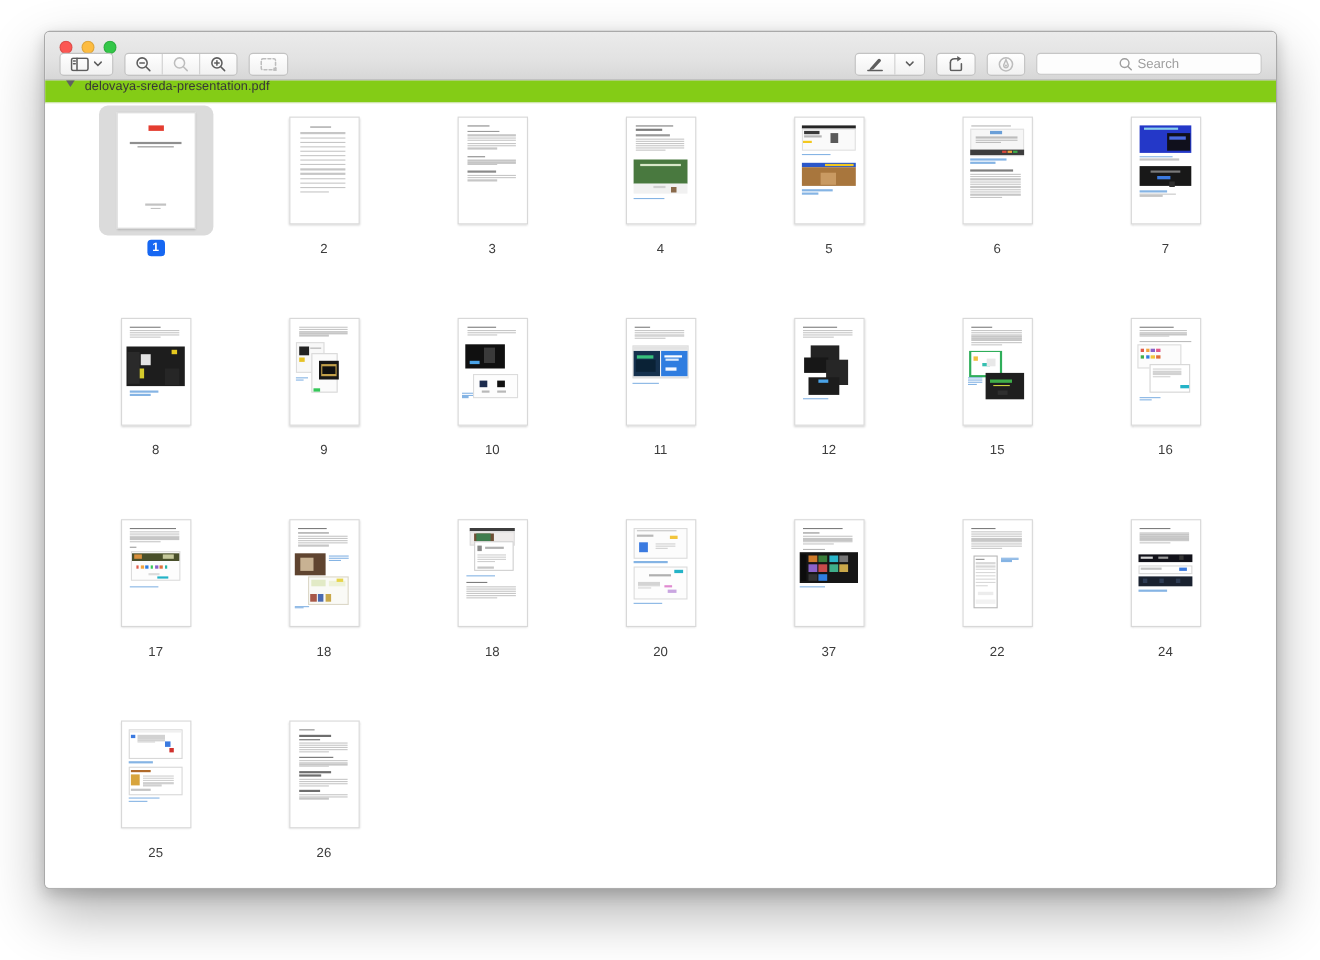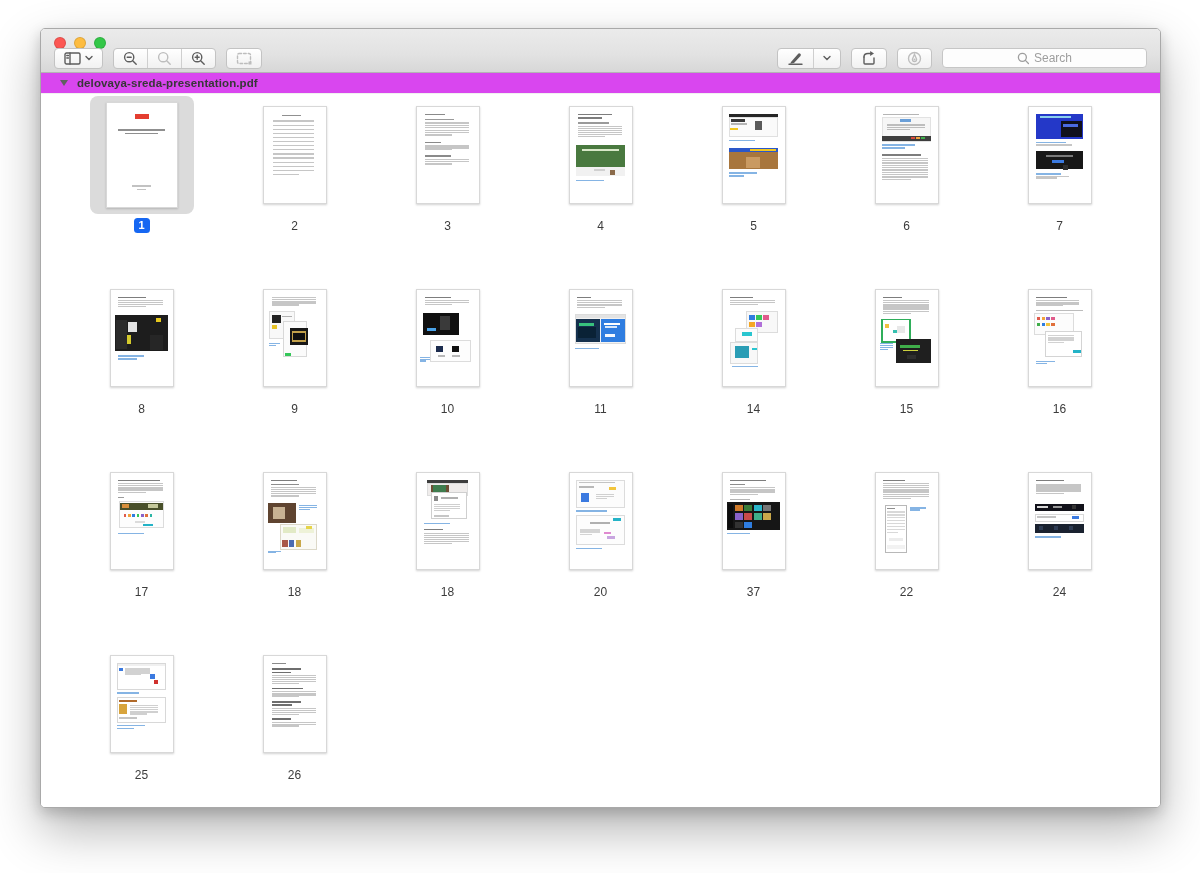--- a/index.html
+++ b/index.html
@@ -48,22 +48,22 @@
   .stroke.dim { stroke:#bdbdbd; }
   .fillg { fill:#5d5d5d; }
   .search-field {
     width:205px; height:20px; background:#fdfdfd; border:1px solid #c6c6c6; border-radius:4px;
     display:flex; align-items:center; justify-content:center; gap:4px;
     color:#9e9e9e; font-size:12px;
   }
 
   
   .docbar {
-    height:21px; background:#d946ef; border-bottom:1px solid #f0f0f0;
-    display:flex; align-items:center; padding-left:19px; gap:9px;font-weight:bold;
+    height:21px; background:#84cc16; border-bottom:1px solid #f0f0f0;
+    display:flex; align-items:flex-start; padding-left:19px; gap:9px;
   }
   .disclosure { width:0; height:0; border-left:4.5px solid transparent; border-right:4.5px solid transparent; border-top:6px solid #606060; }
   .doc-title { font-size:11.5px; color:#373737; letter-spacing:.1px; }
 
   
   .content {
     height:714px; background:#fff; overflow:hidden;
     padding:2px 0 0 24px;
   }
   .grid {
@@ -424,39 +424,34 @@
               <div class="blk" style="top: 38%; left: 57%; width: 20%; height: 2%; background: rgb(216, 232, 251);"></div>
               <div class="blk" style="top: 46%; left: 57%; width: 17%; height: 3.2%; background: rgb(244, 248, 255);"></div>
               <div class="blk" style="top: 60%; left: 9%; width: 38%; height: 1.4%; background: rgb(133, 180, 228);"></div>
             </div>
           </div>
           <div class="thumb-num">11</div>
         </div>
         <div class="thumb-cell">
           <div class="thumb-sel">
             <div class="thumb-page">
-              <div class="blk" style="top: 7%; left: 12%; width: 38%; height: 1.7%; background: rgb(125, 125, 125);"></div>
+              <div class="blk" style="top: 7%; left: 12%; width: 50%; height: 1.7%; background: rgb(125, 125, 125);"></div>
               <div class="blk" style="top: 10.5%; left: 12%; width: 72%; height: 1.3%; background: rgb(198, 198, 198);"></div>
-              <div class="blk" style="top: 12.3333%; left: 12%; width: 72%; height: 1.3%; background: rgb(198, 198, 198);"></div>
-              <div class="blk" style="top: 14.1667%; left: 12%; width: 44.64%; height: 1.3%; background: rgb(198, 198, 198);"></div>
-              <div class="blk" style="top: 22%; left: 38%; width: 52%; height: 23%; background: rgb(248, 248, 248); border: 1px solid rgb(220, 220, 220);"></div>
-              <div class="blk" style="top: 26%; left: 43%; width: 9%; height: 5.5%; background: rgb(47, 125, 224);"></div>
-              <div class="blk" style="top: 26%; left: 54%; width: 9%; height: 5.5%; background: rgb(53, 199, 89);"></div>
-              <div class="blk" style="top: 33%; left: 43%; width: 9%; height: 5.5%; background: rgb(245, 166, 35);"></div>
-              <div class="blk" style="top: 33%; left: 54%; width: 9%; height: 5.5%; background: rgb(176, 111, 216);"></div>
-              <div class="blk" style="top: 26%; left: 66%; width: 9%; height: 5.5%; background: rgb(224, 91, 139);"></div>
-              <div class="blk" style="top: 40%; left: 20%; width: 38%; height: 14%; background: rgb(252, 252, 252); border: 1px solid rgb(220, 220, 220);"></div>
-              <div class="blk" style="top: 44%; left: 32%; width: 16%; height: 4%; background: rgb(41, 197, 207);"></div>
-              <div class="blk" style="top: 54%; left: 12%; width: 46%; height: 23%; background: rgb(248, 248, 248); border: 1px solid rgb(220, 220, 220);"></div>
-              <div class="blk" style="top: 58%; left: 20%; width: 22%; height: 13%; background: rgb(42, 157, 181);"></div>
-              <div class="blk" style="top: 60%; left: 48%; width: 8%; height: 3%; background: rgb(41, 197, 207);"></div>
-              <div class="blk" style="top: 79%; left: 16%; width: 42%; height: 1.4%; background: rgb(133, 180, 228);"></div>
-            </div>
-          </div>
-          <div class="thumb-num">14</div>
+              <div class="blk" style="top: 12.5%; left: 12%; width: 72%; height: 1.3%; background: rgb(198, 198, 198);"></div>
+              <div class="blk" style="top: 14.5%; left: 12%; width: 72%; height: 1.3%; background: rgb(198, 198, 198);"></div>
+              <div class="blk" style="top: 16.5%; left: 12%; width: 44.64%; height: 1.3%; background: rgb(198, 198, 198);"></div>
+              <div class="blk" style="top: 25%; left: 24%; width: 42%; height: 17%; background: rgb(35, 35, 35);"></div>
+              <div class="blk" style="top: 36%; left: 14%; width: 36%; height: 15%; background: rgb(23, 23, 23);"></div>
+              <div class="blk" style="top: 39%; left: 46%; width: 32%; height: 23%; background: rgb(38, 38, 38);"></div>
+              <div class="blk" style="top: 55%; left: 20%; width: 46%; height: 17%; background: rgb(28, 28, 28);"></div>
+              <div class="blk" style="top: 57%; left: 34%; width: 16%; height: 3.4%; background: rgb(74, 163, 232);"></div>
+              <div class="blk" style="top: 75%; left: 12%; width: 38%; height: 1.4%; background: rgb(133, 180, 228);"></div>
+            </div>
+          </div>
+          <div class="thumb-num">12</div>
         </div>
         <div class="thumb-cell">
           <div class="thumb-sel">
             <div class="thumb-page">
               <div class="blk" style="top: 7%; left: 12%; width: 30%; height: 1.7%; background: rgb(125, 125, 125);"></div>
               <div class="blk" style="top: 10.5%; left: 12%; width: 74%; height: 1.3%; background: rgb(198, 198, 198);"></div>
               <div class="blk" style="top: 12.375%; left: 12%; width: 74%; height: 1.3%; background: rgb(198, 198, 198);"></div>
               <div class="blk" style="top: 14.25%; left: 12%; width: 74%; height: 1.3%; background: rgb(198, 198, 198);"></div>
               <div class="blk" style="top: 16.125%; left: 12%; width: 74%; height: 1.3%; background: rgb(198, 198, 198);"></div>
               <div class="blk" style="top: 18%; left: 12%; width: 74%; height: 1.3%; background: rgb(198, 198, 198);"></div>

